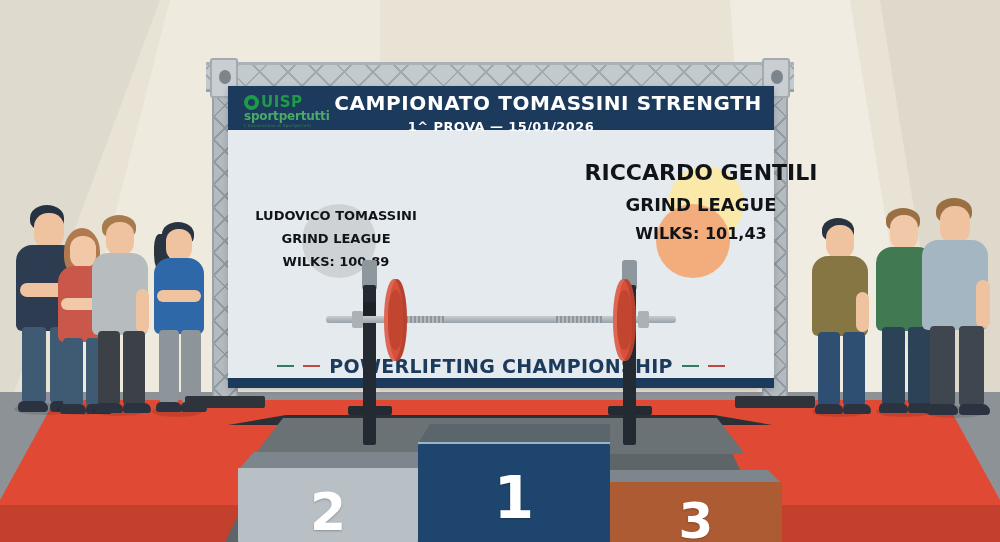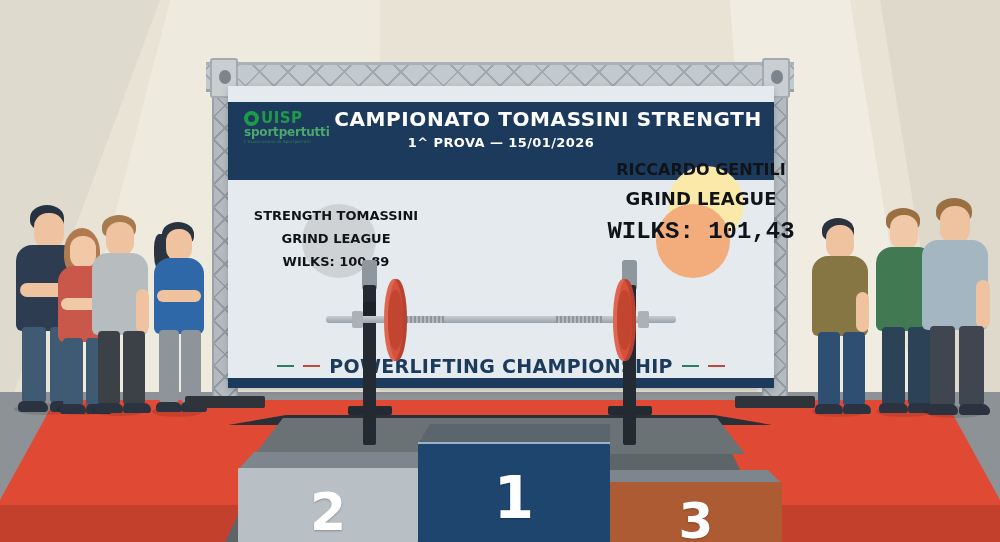--- a/index.html
+++ b/index.html
@@ -129,21 +129,21 @@
     content:''; position:absolute; left:7px; top:10px; width:12px; height:14px;
     border-radius:50%; background:#7d858c;
   }
 
   
   .screen {
     position:absolute; left:228px; top:86px; width:546px; height:302px;
     background:#e4eaee; box-shadow:0 2px 6px rgba(0,0,0,.18);
   }
   .screen-header {
-    position:absolute; left:0; top:16px; width:546px; height:78px;
+    position:absolute; left:0; top:0; width:546px; height:44px;
     background:#1b3a5c; color:#ffffff;
   }
   .logo { position:absolute; left:16px; top:8px; width:84px; height:46px; }
   .logo-main {
     font-size:15px; font-weight:bold; color:#1f9a4a; letter-spacing:.5px;
     font-family:"DejaVu Sans", sans-serif; line-height:16px; padding-left:17px;
   }
   .logo-mark {
     position:absolute; left:0; top:1px; width:15px; height:15px;
     border-radius:50%; background:#1f9a4a;
@@ -173,23 +173,23 @@
   .m-gold   { background:#fae9a8; }
   .m-silver { background:#cfd2d4; }
   .m-bronze { background:#f3ad7c; }
 
   .athlete { position:absolute; text-align:center; color:#101418; }
   .ath-name { font-weight:bold; font-family:"DejaVu Sans", sans-serif; }
   .ath-team { font-weight:bold; font-family:"DejaVu Sans", sans-serif; }
   .ath-wilks{ font-weight:bold; font-family:"DejaVu Sans", sans-serif; }
 
   #ath1 { left:353px; top:12px; width:240px; }
-  #ath1 .ath-name  { font-size:16px; }
+  #ath1 .ath-name  { font-size:22px; }
   #ath1 .ath-team  { font-size:18px; margin-top:9px; }
-  #ath1 .ath-wilks { font-size:24px; margin-top:9px;font-family:Liberation Mono, monospace; }
+  #ath1 .ath-wilks { font-size:16px; margin-top:9px; }
 
   #ath2 { left:8px; top:60px; width:200px; }
   #ath2 .ath-name  { font-size:13px; }
   #ath2 .ath-team  { font-size:13px; margin-top:8px; }
   #ath2 .ath-wilks { font-size:13px; margin-top:8px; }
 
   #ath3 { left:390px; top:60px; width:180px; }
   #ath3 .ath-name  { font-size:13px; }
   #ath3 .ath-team  { font-size:13px; margin-top:8px; }
   #ath3 .ath-wilks { font-size:13px; margin-top:8px; }
@@ -395,21 +395,21 @@
       <div class="medal-circle m-silver" style="left:74px;top:56px;width:74px;height:74px;"></div>
       <div class="medal-circle m-bronze" style="left:428px;top:56px;width:74px;height:74px;"></div>
 
       <div class="athlete" id="ath1">
         <div class="ath-name">RICCARDO GENTILI</div>
         <div class="ath-team">GRIND LEAGUE</div>
         <div class="ath-wilks">WILKS: 101,43</div>
       </div>
 
       <div class="athlete" id="ath2">
-        <div class="ath-name">STRENGTH TOMASSINI</div>
+        <div class="ath-name">LUDOVICO TOMASSINI</div>
         <div class="ath-team">GRIND LEAGUE</div>
         <div class="ath-wilks">WILKS: 100,89</div>
       </div>
 
     </div>
 
     <div class="screen-banner">
       <span class="dash dash-g"></span>
       <span class="dash dash-r"></span>
       <span class="bn-text">POWERLIFTING CHAMPIONSHIP</span>

